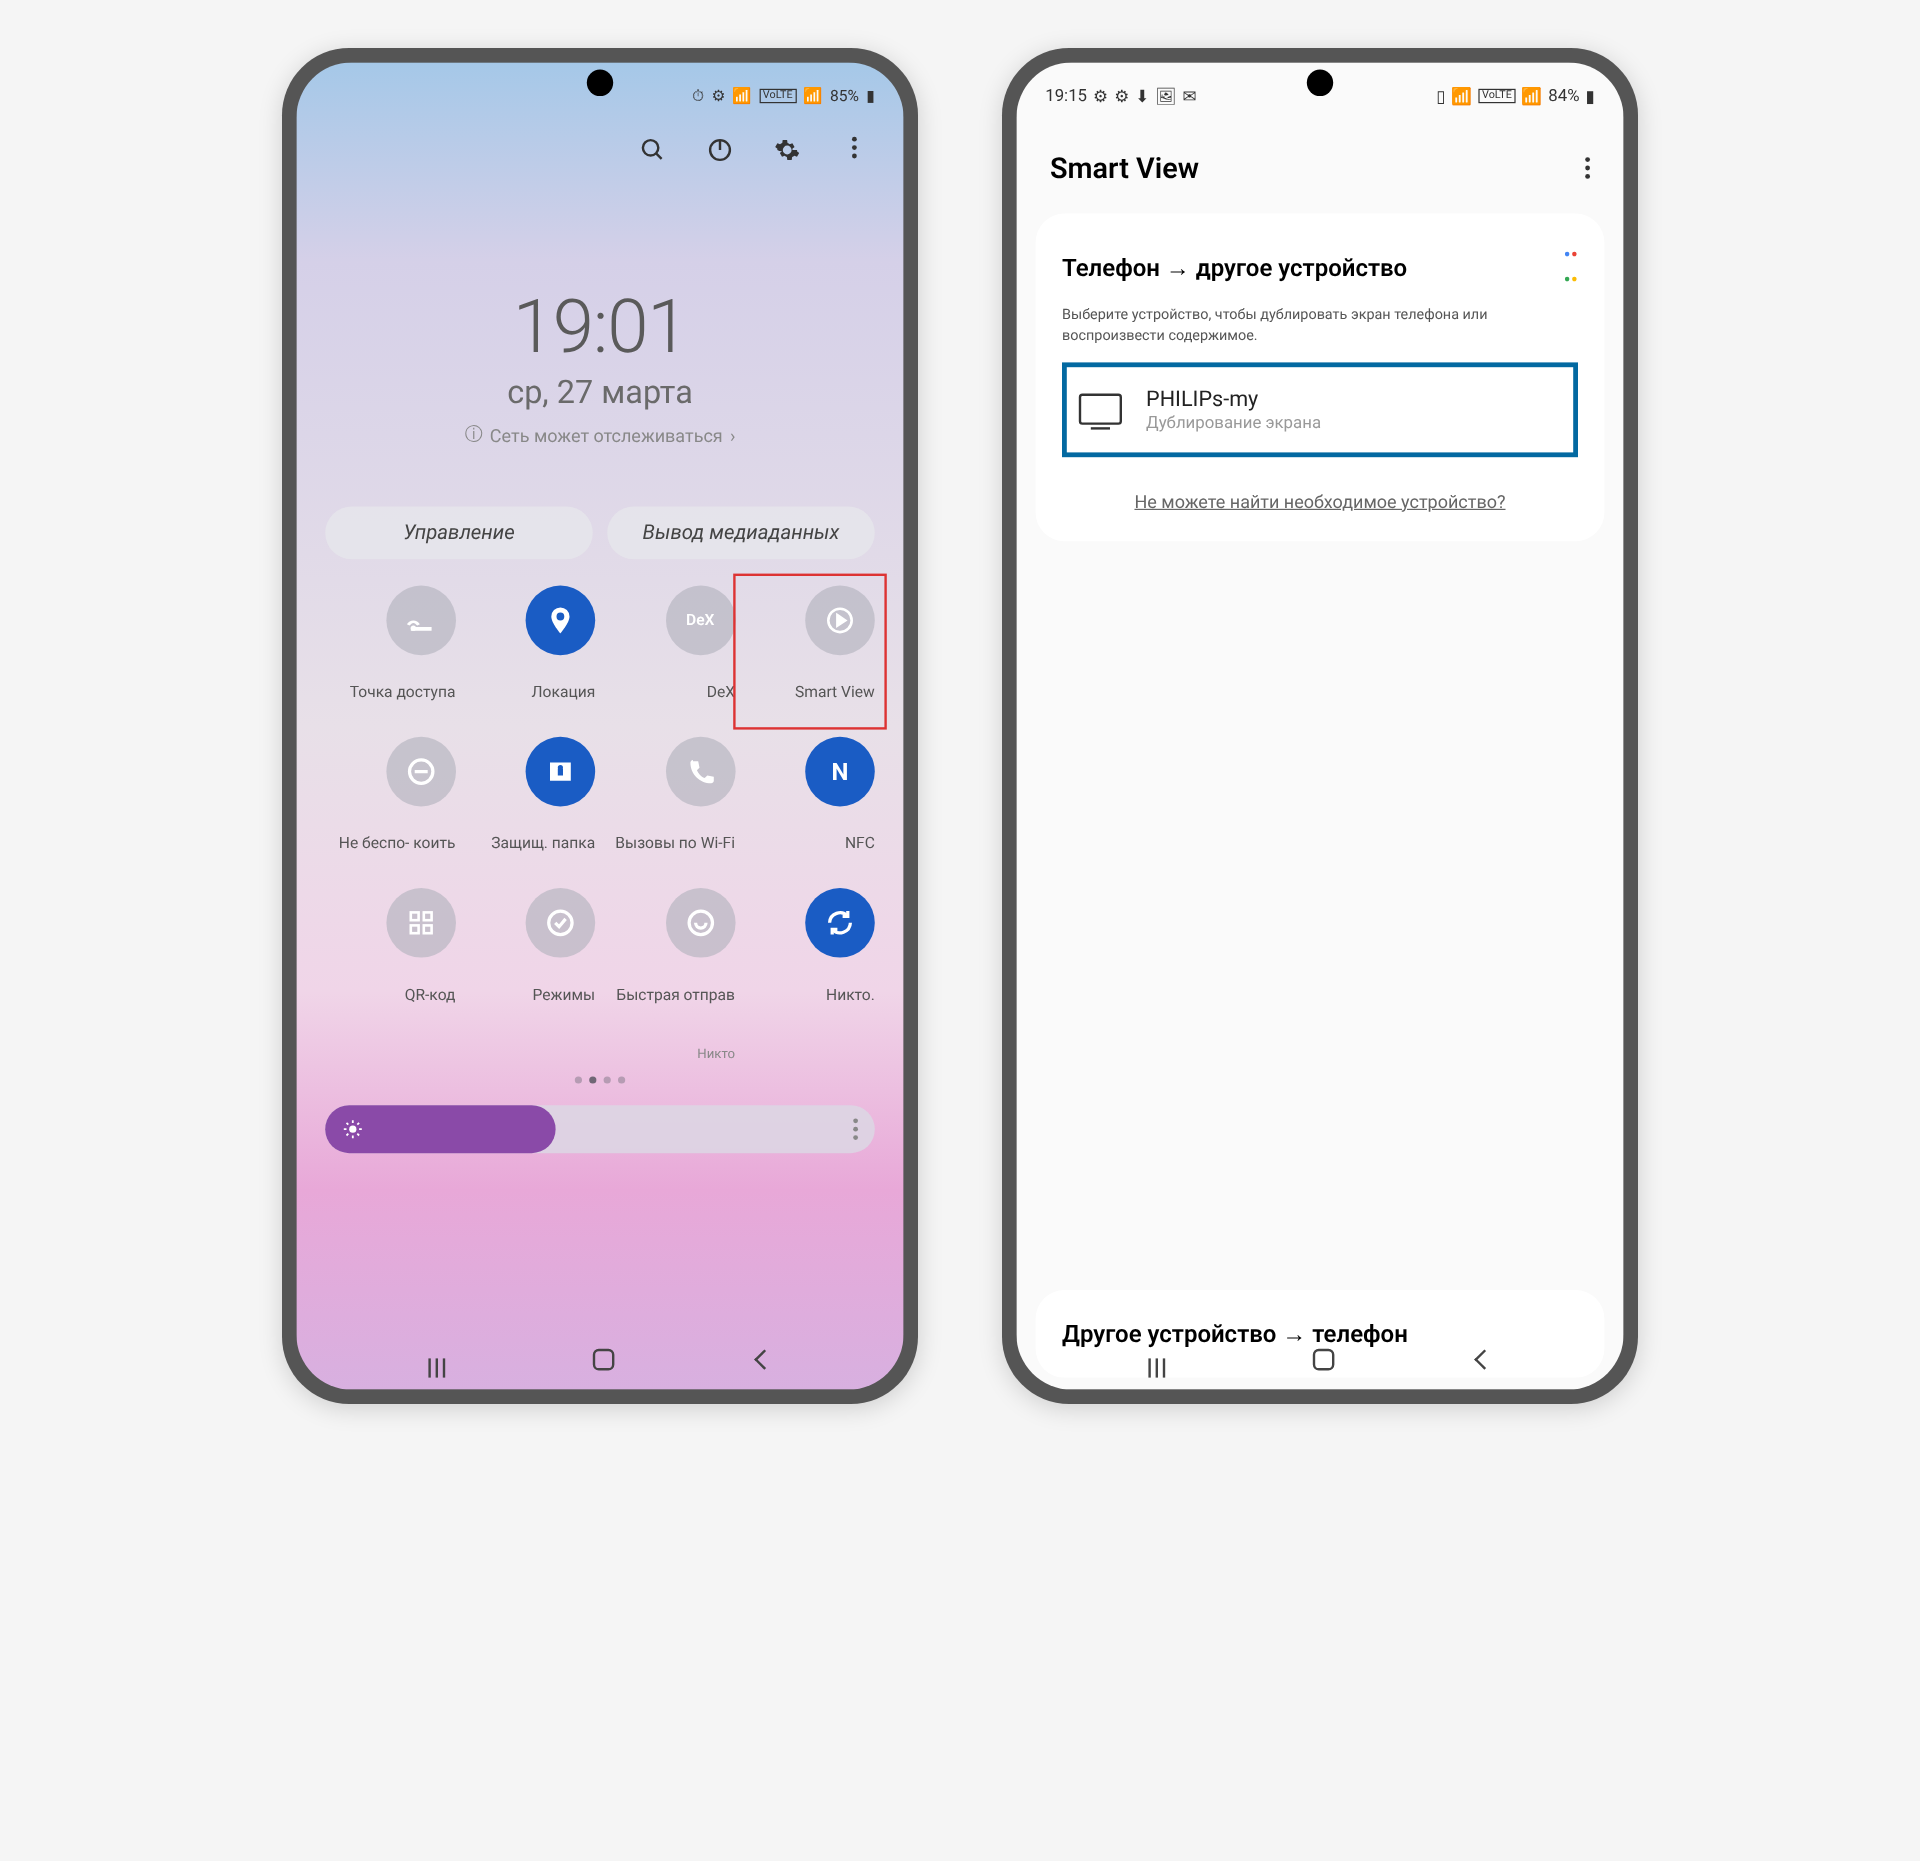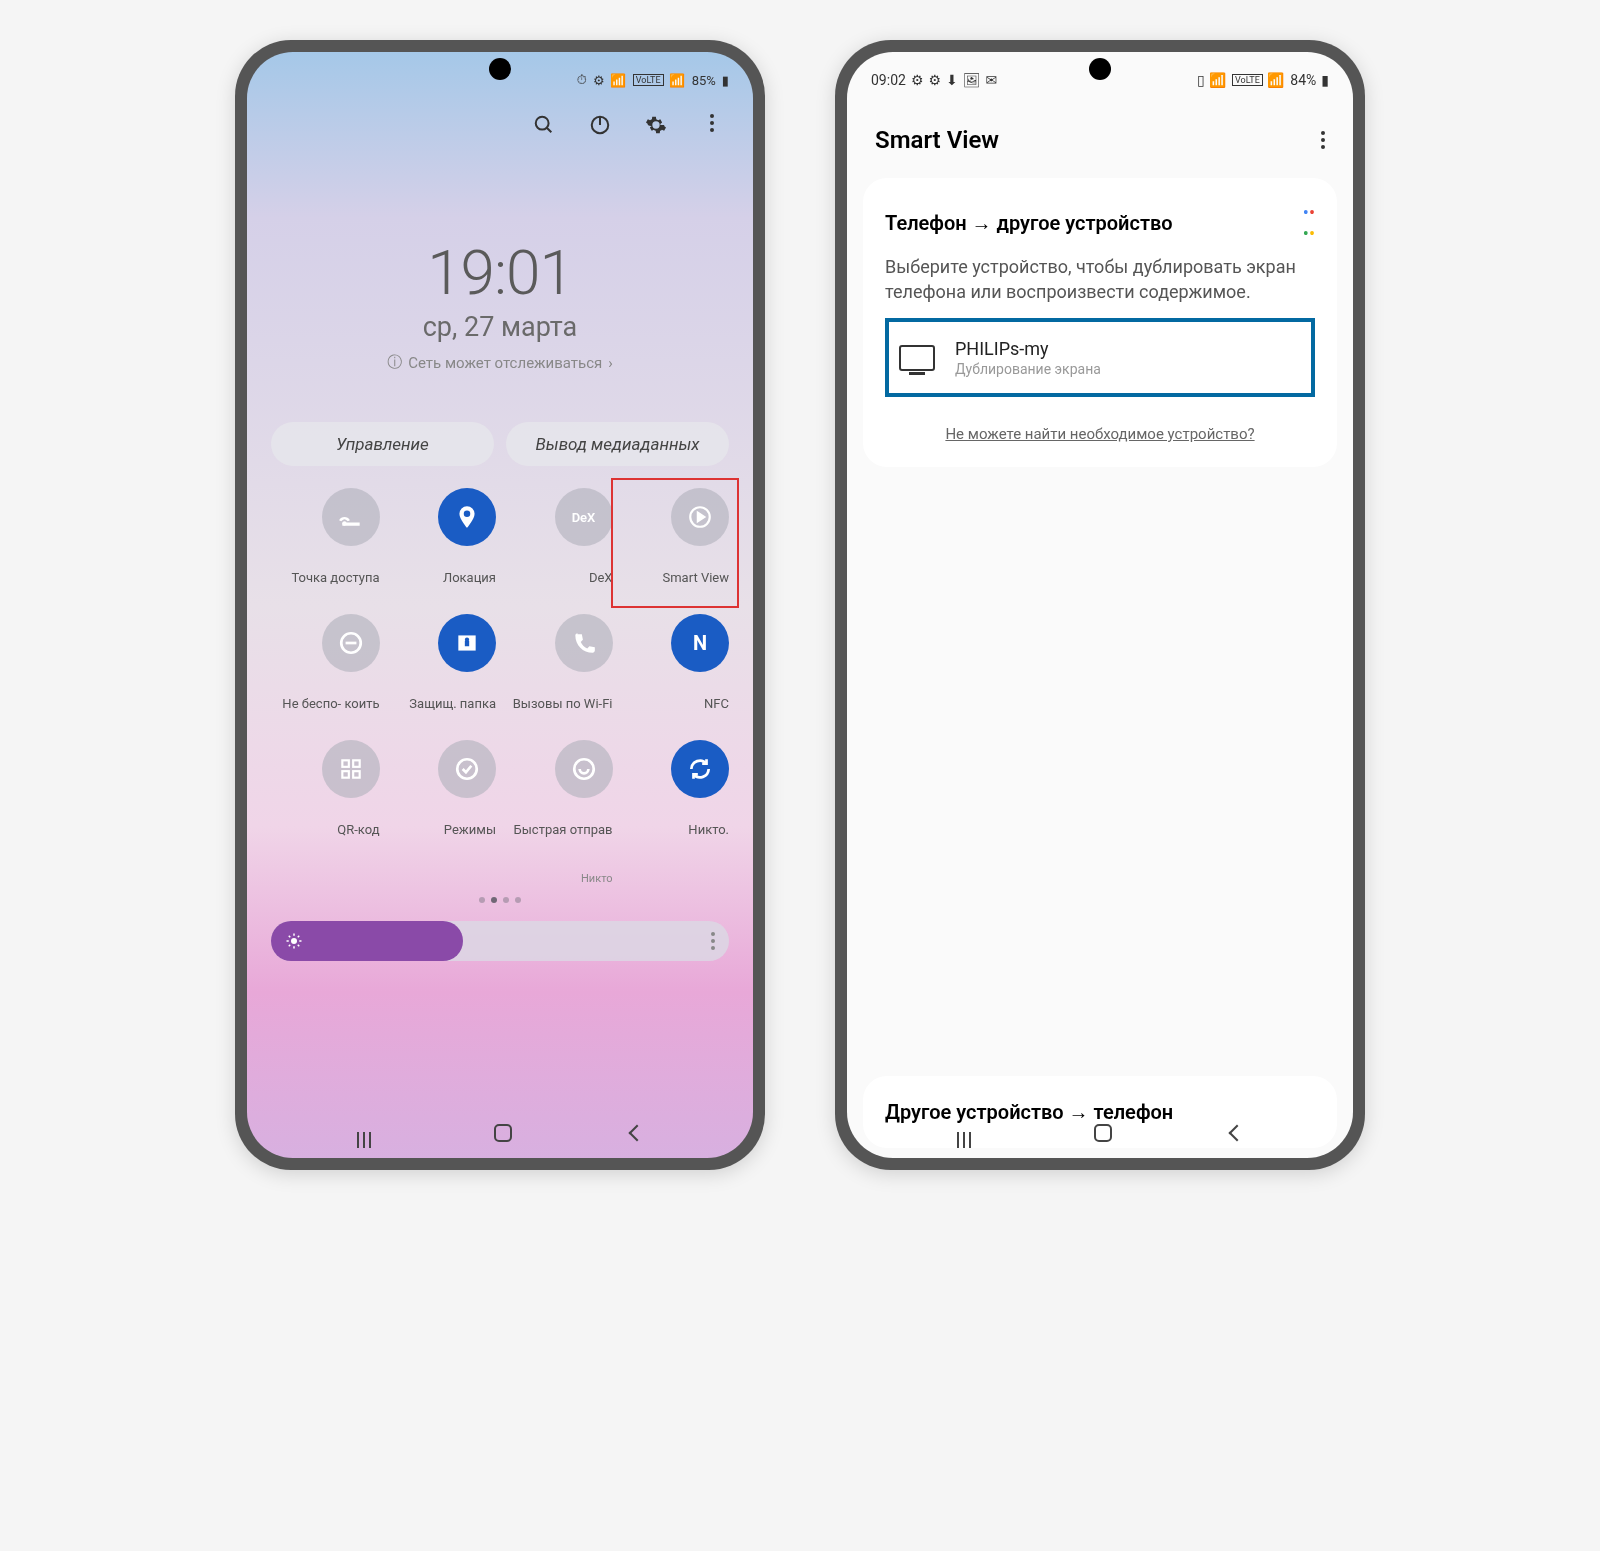--- a/index.html
+++ b/index.html
@@ -162,21 +162,21 @@
     padding: 26px 28px 18px;
   }
   .sv-title { font-size: 24px; font-weight:600; }
   .sv-card {
     background:#fff; margin: 6px 16px; border-radius:24px; padding: 24px 22px;
     position:relative;
   }
   .sv-section-row { display:flex; justify-content:space-between; align-items:center; margin-bottom:10px;}
   .sv-section-title { font-size: 20px; font-weight:600; }
   .sv-cast-icon { font-size:18px; }
-  .sv-desc { font-size: 18px; color:#555; line-height:1.4; margin-bottom:14px;}
+  .sv-desc { font-size: 12px; color:#555; line-height:1.4; margin-bottom:14px;}
   .sv-device {
     display:flex; align-items:center; gap:20px;
     padding: 16px 10px;
     border: 4px solid #0369a1;
   }
   .sv-device-icon { width:36px; height:26px; border:2.5px solid #333; border-radius:3px; position:relative;}
   .sv-device-icon:after { content:''; position:absolute; bottom:-6px; left:8px; right:8px; height:2.5px; background:#333;}
   .sv-device-name { font-size:18px; color:#222; }
   .sv-device-sub { font-size:14px; color:#999; margin-top:2px;}
   .sv-help { text-align:center; margin-top:28px; font-size:15px; color:#666; text-decoration:underline;}
@@ -388,21 +388,21 @@
     </div>
   </div>
 </div>
 
 <div class="phone">
   <div class="camera"></div>
   <div class="phone-inner">
     <div class="sv-bg">
       <div class="status-bar-2">
         <div class="left">
-          <span>09:02</span>
+          <span>19:15</span>
           <span>⚙</span>
           <span>⚙</span>
           <span>⬇</span>
           <span>🖼</span>
           <span>✉</span>
         </div>
         <div class="right">
           <span>▯</span>
           <span>📶</span>
           <span style="font-size:9px;border:1px solid #333;padding:0 2px;">VoLTE</span>

